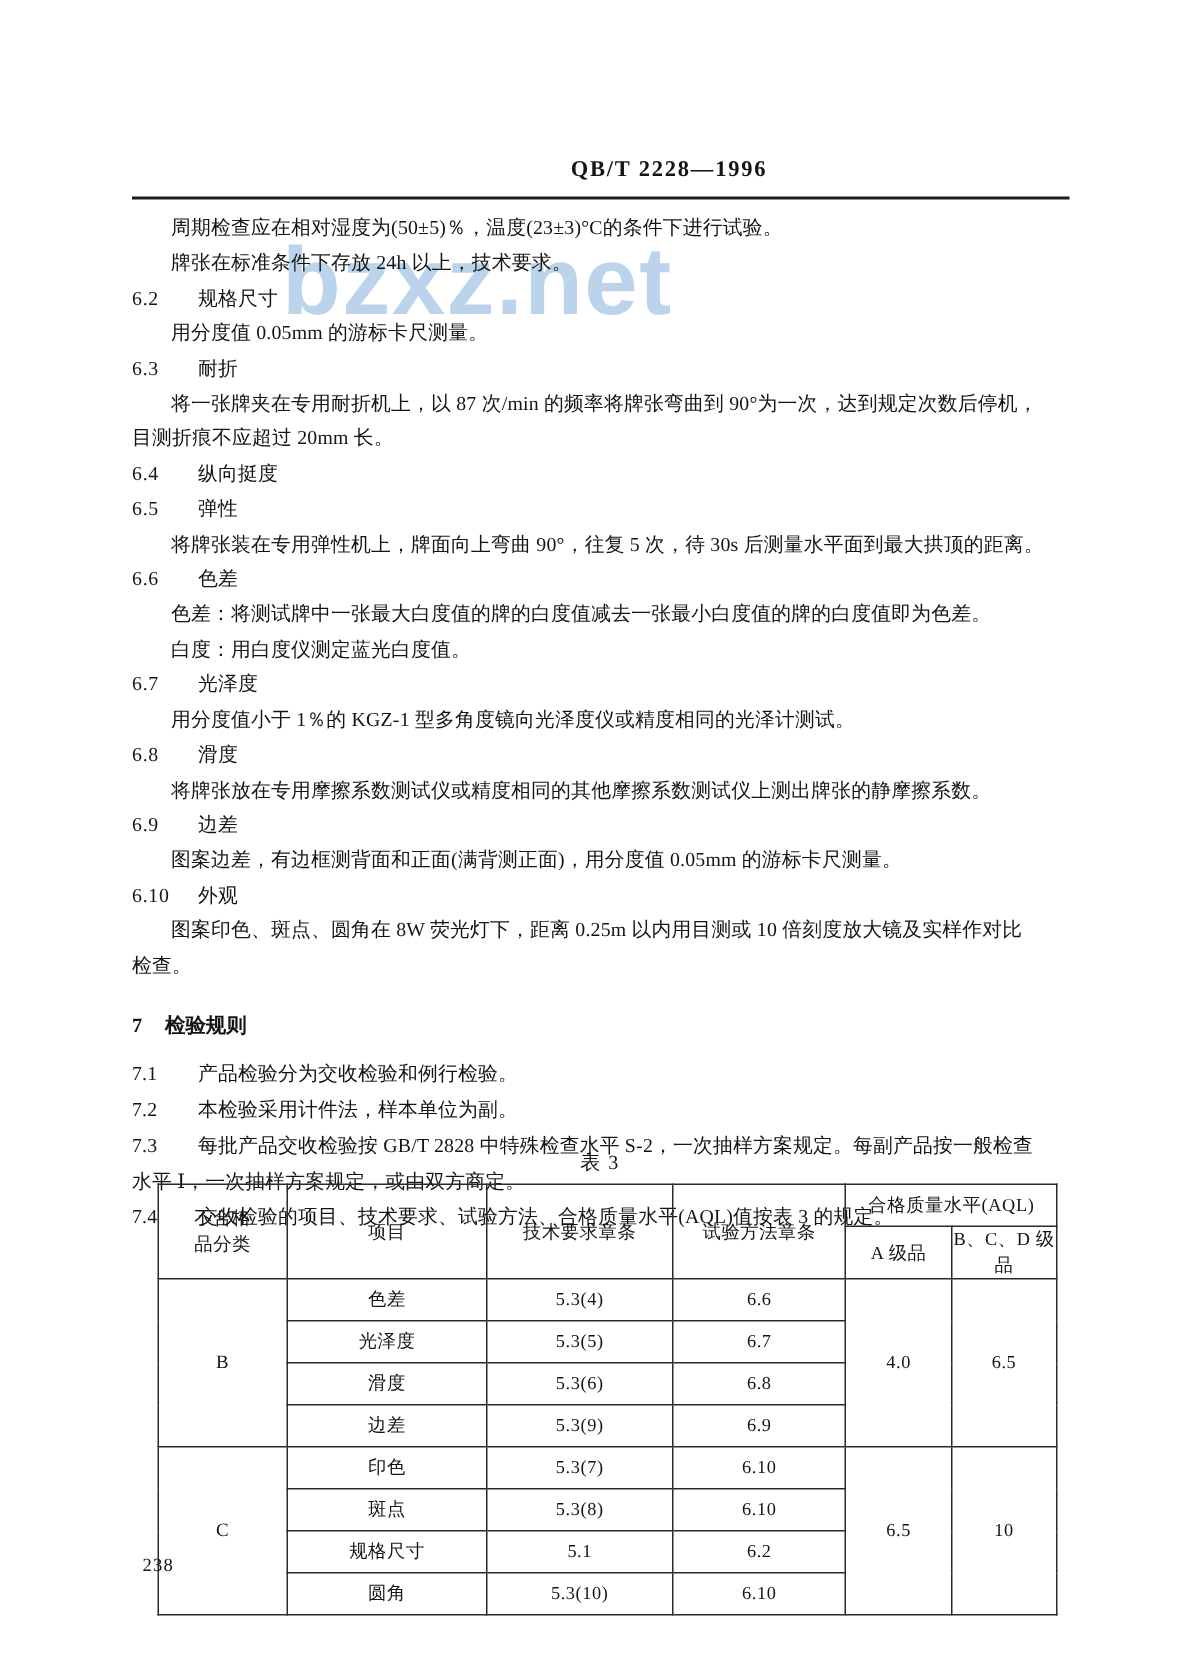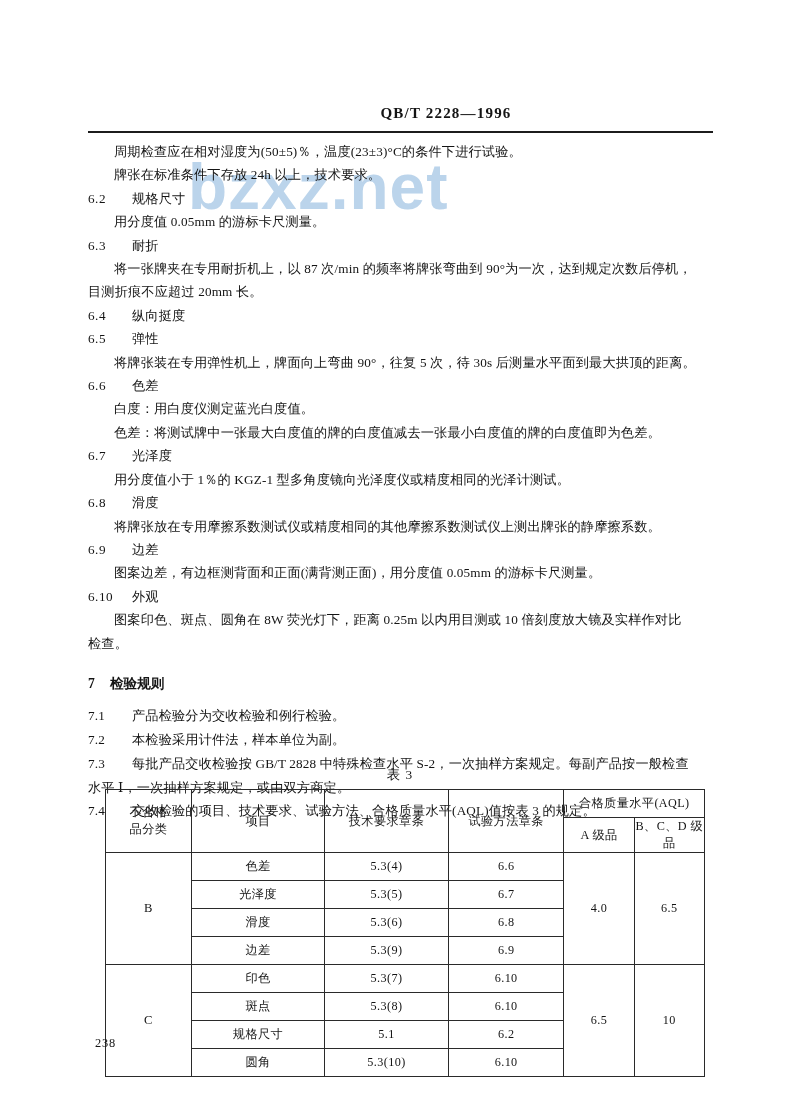--- a/index.html
+++ b/index.html
@@ -198,22 +198,22 @@
         </div>
         <div class="clause">
           <span class="num">6.5</span>
           <span class="ttl">弹性</span>
         </div>
         <div class="line indent1">将牌张装在专用弹性机上，牌面向上弯曲 90°，往复 5 次，待 30s 后测量水平面到最大拱顶的距离。</div>
         <div class="clause">
           <span class="num">6.6</span>
           <span class="ttl">色差</span>
         </div>
+        <div class="line indent1">色差：将测试牌中一张最大白度值的牌的白度值减去一张最小白度值的牌的白度值即为色差。</div>
         <div class="line indent1">白度：用白度仪测定蓝光白度值。</div>
-        <div class="line indent1">色差：将测试牌中一张最大白度值的牌的白度值减去一张最小白度值的牌的白度值即为色差。</div>
         <div class="clause">
           <span class="num">6.7</span>
           <span class="ttl">光泽度</span>
         </div>
         <div class="line indent1">用分度值小于 1％的 KGZ-1 型多角度镜向光泽度仪或精度相同的光泽计测试。</div>
         <div class="clause">
           <span class="num">6.8</span>
           <span class="ttl">滑度</span>
         </div>
         <div class="line indent1">将牌张放在专用摩擦系数测试仪或精度相同的其他摩擦系数测试仪上测出牌张的静摩擦系数。</div>

